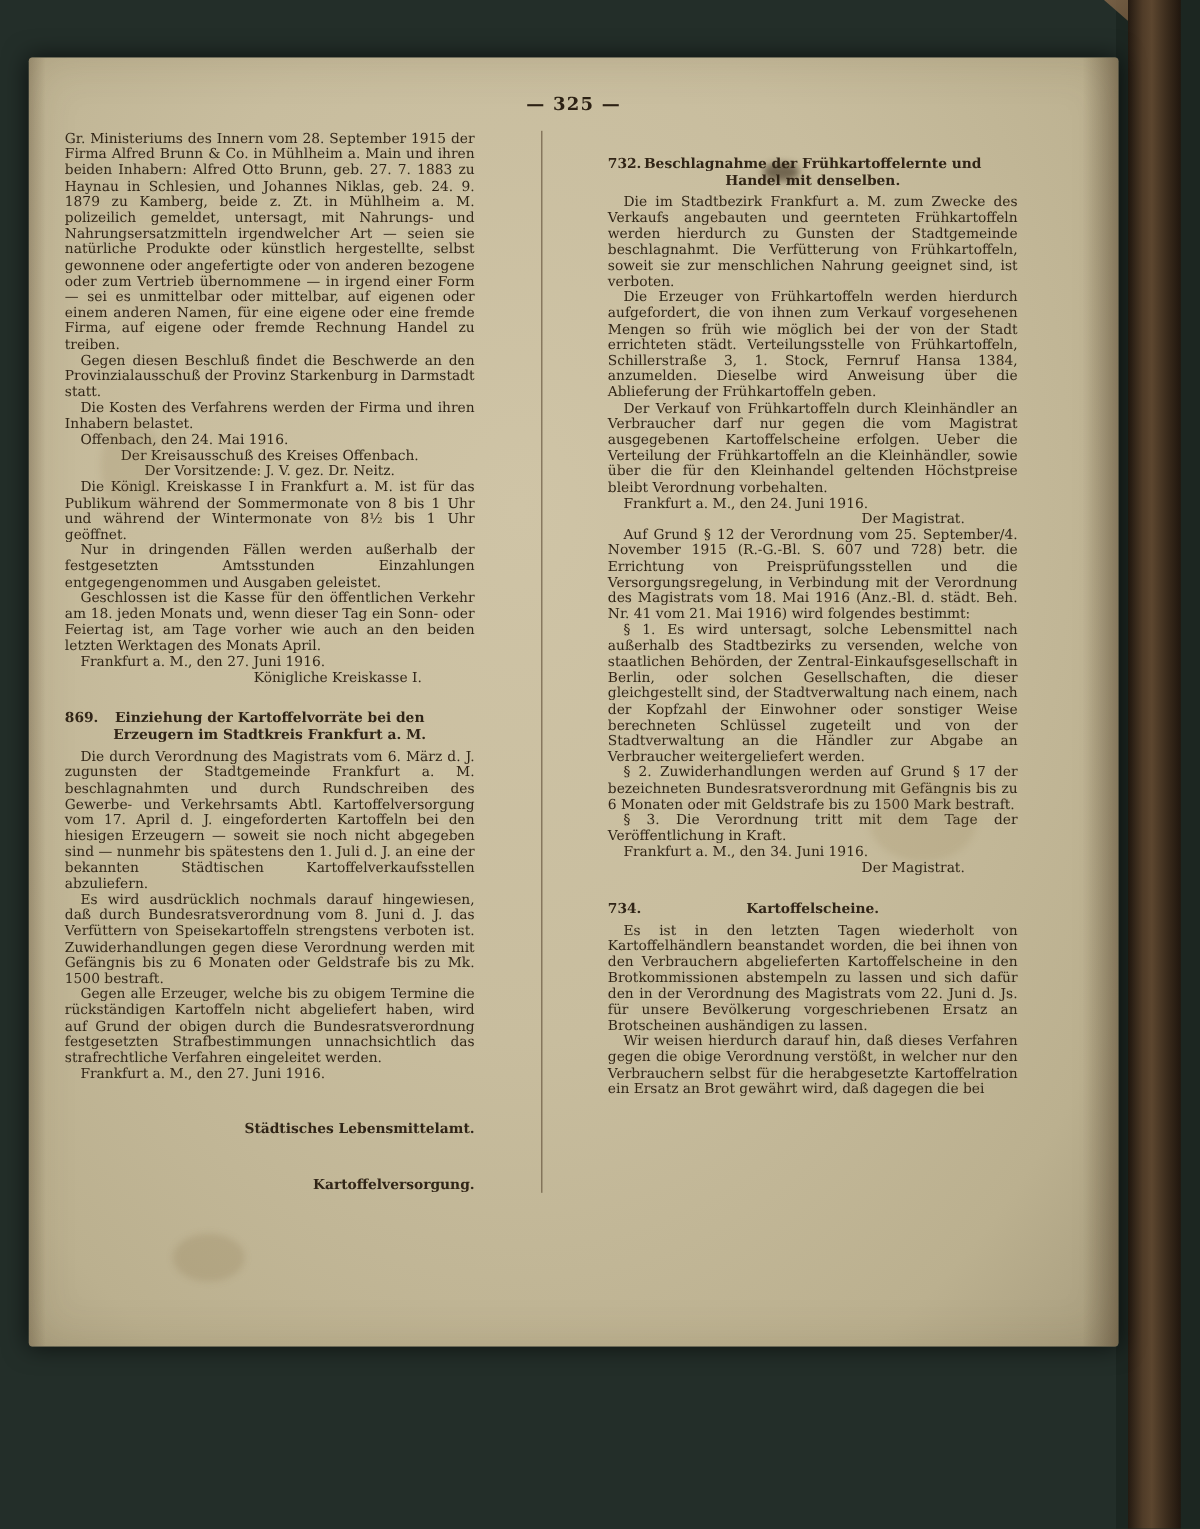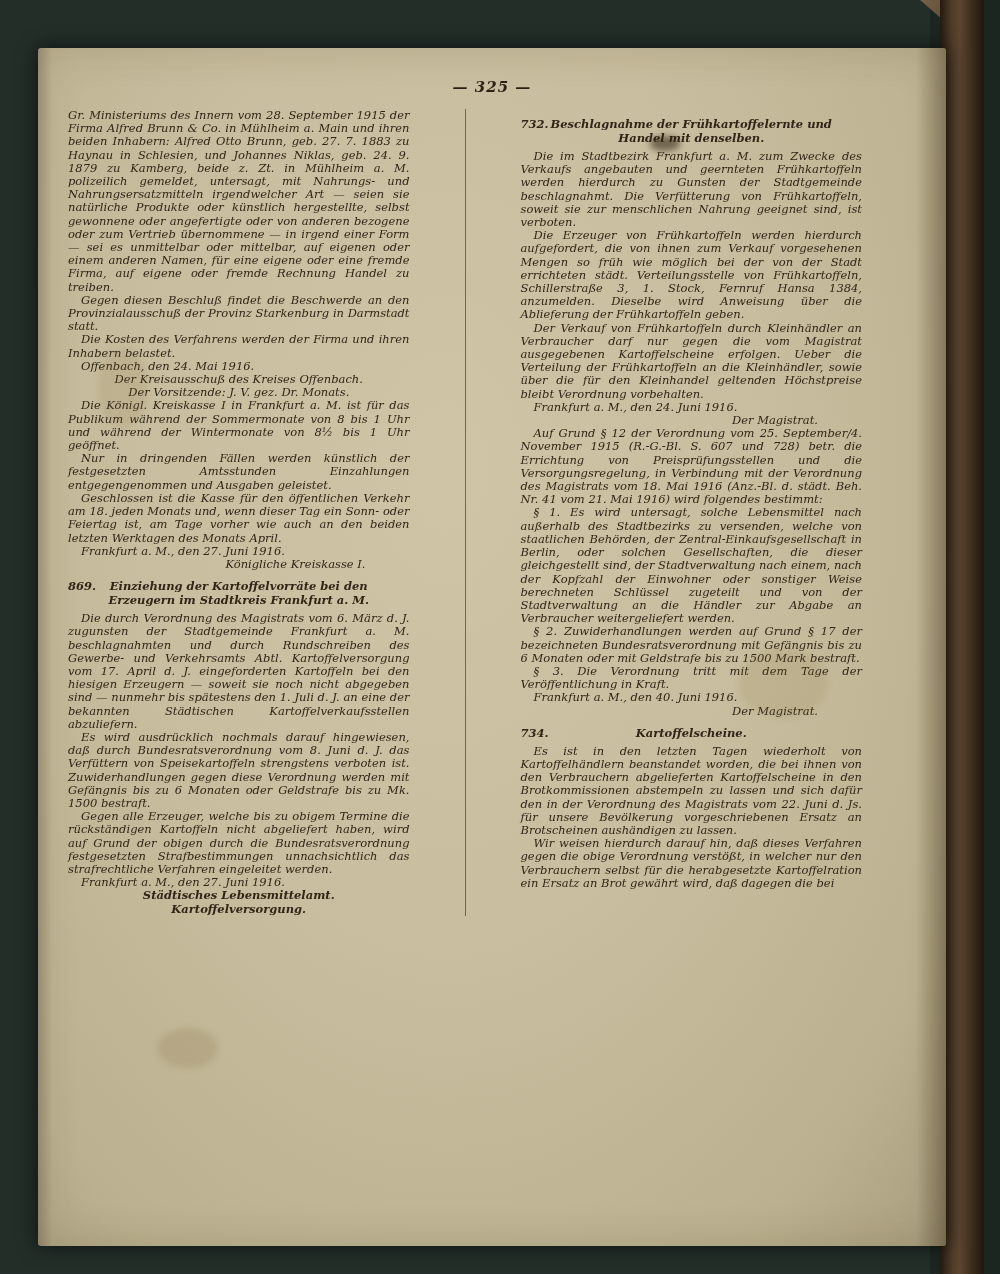--- a/index.html
+++ b/index.html
@@ -20,25 +20,24 @@
     position:absolute; top:0; right:16px; width:44px; height:100%;
     background:linear-gradient(90deg,#241a11 0%,#503c28 28%,#5c462f 45%,#3a2b1c 75%,#20160e 100%);
   }
   .corner-tear {
     position:absolute; top:0; right:34px; width:46px; height:40px;
     background:linear-gradient(135deg,#84684a,#5d4730);
     clip-path:polygon(0 0,100% 0,100% 100%);
     opacity:.85;
   }
   .page {
-    position:absolute; left:38px; top:48px; width:908px; height:1198px;
+    position:absolute; left:24px; top:48px; width:908px; height:1074px;
     background:radial-gradient(ellipse at 45% 35%, #cfc4a6 0%, #c8bd9e 45%, #bbb08f 82%, #a89d7e 100%);
     box-shadow:0 0 20px rgba(0,0,0,.65), inset 0 0 40px rgba(80,60,30,.18);
     border-radius:3px;
-    font-style:italic;
   }
   .page::after {
     content:""; position:absolute; top:0; right:0; width:30px; height:100%;
     background:linear-gradient(270deg, rgba(55,38,20,.38), rgba(55,38,20,0));
     border-radius:0 3px 3px 0;
     pointer-events:none;
   }
   .page::before {
     content:""; position:absolute; top:0; left:0; width:14px; height:100%;
     background:linear-gradient(90deg, rgba(55,38,20,.22), rgba(55,38,20,0));
@@ -62,27 +61,27 @@
     text-align:justify;
     hyphens:auto;
   }
   .column.left { padding-right:15px; }
   .column.right { padding-left:15px; }
   .divider { width:1px; background:#584732; opacity:.75; }
   .column p { margin:0; }
   .column p.p { text-indent:13px; }
   .column p.pn { text-indent:0; }
   .column p.center { text-align:center; text-indent:0; }
-  .column p.centerb { text-align:center; font-weight:bold; text-indent:0; }
+  .column p.centerb { text-align:right; font-weight:bold; text-indent:0;margin-top:33px; }
   .column p.right { text-align:right; padding-right:44px; text-indent:0; }
   .heading {
     position:relative;
     text-align:center;
     font-weight:bold;
-    margin:8px 0 5px;
+    margin:20px 0 5px;
     padding:0 26px;
     line-height:14px;
     text-indent:0;
   }
   .heading .heading-num { position:absolute; left:0; top:0; font-weight:bold; }
   .stain { position:absolute; border-radius:50%; filter:blur(3px); pointer-events:none; }
   .stain1 { left:612px; top:88px; width:30px; height:15px; background:rgba(42,30,14,.55); border-radius:45%; }
   .stain2 { left:120px; top:980px; width:60px; height:40px; background:rgba(120,95,50,.16); }
   .stain3 { left:700px; top:600px; width:90px; height:70px; background:rgba(130,105,60,.12); }
   .stain4 { left:60px; top:300px; width:50px; height:80px; background:rgba(125,100,55,.12); }
@@ -99,23 +98,23 @@
     <div class="page-number">
       <span>— 325 —</span>
     </div>
     <div class="content">
       <div class="column left">
           <p class="pn">Gr. Ministeriums des Innern vom 28. September 1915 der Firma Alfred Brunn &amp; Co. in Mühlheim a. Main und ihren beiden Inhabern: Alfred Otto Brunn, geb. 27. 7. 1883 zu Haynau in Schlesien, und Johannes Niklas, geb. 24. 9. 1879 zu Kamberg, beide z. Zt. in Mühlheim a. M. polizeilich gemeldet, untersagt, mit Nahrungs- und Nahrungsersatzmitteln irgendwelcher Art — seien sie natürliche Produkte oder künstlich hergestellte, selbst gewonnene oder angefertigte oder von anderen bezogene oder zum Vertrieb übernommene — in irgend einer Form — sei es unmittelbar oder mittelbar, auf eigenen oder einem anderen Namen, für eine eigene oder eine fremde Firma, auf eigene oder fremde Rechnung Handel zu treiben.</p>
           <p class="p">Gegen diesen Beschluß findet die Beschwerde an den Provinzialausschuß der Provinz Starkenburg in Darmstadt statt.</p>
           <p class="p">Die Kosten des Verfahrens werden der Firma und ihren Inhabern belastet.</p>
           <p class="p">Offenbach, den 24. Mai 1916.</p>
           <p class="center">Der Kreisausschuß des Kreises Offenbach.</p>
-          <p class="center">Der Vorsitzende: J. V. gez. Dr. Monats.</p>
+          <p class="center">Der Vorsitzende: J. V. gez. Dr. Neitz.</p>
           <p class="p">Die Königl. Kreiskasse I in Frankfurt a. M. ist für das Publikum während der Sommermonate von 8 bis 1 Uhr und während der Wintermonate von 8½ bis 1 Uhr geöffnet.</p>
-          <p class="p">Nur in dringenden Fällen werden künstlich der festgesetzten Amtsstunden Einzahlungen entgegengenommen und Ausgaben geleistet.</p>
+          <p class="p">Nur in dringenden Fällen werden außerhalb der festgesetzten Amtsstunden Einzahlungen entgegengenommen und Ausgaben geleistet.</p>
           <p class="p">Geschlossen ist die Kasse für den öffentlichen Verkehr am 18. jeden Monats und, wenn dieser Tag ein Sonn- oder Feiertag ist, am Tage vorher wie auch an den beiden letzten Werktagen des Monats April.</p>
           <p class="p">Frankfurt a. M., den 27. Juni 1916.</p>
           <p class="right">Königliche Kreiskasse I.</p>
           <div class="heading"><span class="heading-num">869.</span><span>Einziehung der Kartoffelvorräte bei den Erzeugern im Stadtkreis Frankfurt a. M.</span></div>
           <p class="p">Die durch Verordnung des Magistrats vom 6. März d. J. zugunsten der Stadtgemeinde Frankfurt a. M. beschlagnahmten und durch Rundschreiben des Gewerbe- und Verkehrsamts Abtl. Kartoffelversorgung vom 17. April d. J. eingeforderten Kartoffeln bei den hiesigen Erzeugern — soweit sie noch nicht abgegeben sind — nunmehr bis spätestens den 1. Juli d. J. an eine der bekannten Städtischen Kartoffelverkaufsstellen abzuliefern.</p>
           <p class="p">Es wird ausdrücklich nochmals darauf hingewiesen, daß durch Bundesratsverordnung vom 8. Juni d. J. das Verfüttern von Speisekartoffeln strengstens verboten ist. Zuwiderhandlungen gegen diese Verordnung werden mit Gefängnis bis zu 6 Monaten oder Geldstrafe bis zu Mk. 1500 bestraft.</p>
           <p class="p">Gegen alle Erzeuger, welche bis zu obigem Termine die rückständigen Kartoffeln nicht abgeliefert haben, wird auf Grund der obigen durch die Bundesratsverordnung festgesetzten Strafbestimmungen unnachsichtlich das strafrechtliche Verfahren eingeleitet werden.</p>
           <p class="p">Frankfurt a. M., den 27. Juni 1916.</p>
           <p class="centerb">Städtisches Lebensmittelamt.</p>
           <p class="centerb">Kartoffelversorgung.</p>
@@ -125,21 +124,21 @@
           <div class="heading"><span class="heading-num">732.</span><span>Beschlagnahme der Frühkartoffelernte und Handel mit denselben.</span></div>
           <p class="p">Die im Stadtbezirk Frankfurt a. M. zum Zwecke des Verkaufs angebauten und geernteten Frühkartoffeln werden hierdurch zu Gunsten der Stadtgemeinde beschlagnahmt. Die Verfütterung von Frühkartoffeln, soweit sie zur menschlichen Nahrung geeignet sind, ist verboten.</p>
           <p class="p">Die Erzeuger von Frühkartoffeln werden hierdurch aufgefordert, die von ihnen zum Verkauf vorgesehenen Mengen so früh wie möglich bei der von der Stadt errichteten städt. Verteilungsstelle von Frühkartoffeln, Schillerstraße 3, 1. Stock, Fernruf Hansa 1384, anzumelden. Dieselbe wird Anweisung über die Ablieferung der Frühkartoffeln geben.</p>
           <p class="p">Der Verkauf von Frühkartoffeln durch Kleinhändler an Verbraucher darf nur gegen die vom Magistrat ausgegebenen Kartoffelscheine erfolgen. Ueber die Verteilung der Frühkartoffeln an die Kleinhändler, sowie über die für den Kleinhandel geltenden Höchstpreise bleibt Verordnung vorbehalten.</p>
           <p class="p">Frankfurt a. M., den 24. Juni 1916.</p>
           <p class="right">Der Magistrat.</p>
           <p class="p">Auf Grund § 12 der Verordnung vom 25. September/4. November 1915 (R.-G.-Bl. S. 607 und 728) betr. die Errichtung von Preisprüfungsstellen und die Versorgungsregelung, in Verbindung mit der Verordnung des Magistrats vom 18. Mai 1916 (Anz.-Bl. d. städt. Beh. Nr. 41 vom 21. Mai 1916) wird folgendes bestimmt:</p>
           <p class="p">§ 1. Es wird untersagt, solche Lebensmittel nach außerhalb des Stadtbezirks zu versenden, welche von staatlichen Behörden, der Zentral-Einkaufsgesellschaft in Berlin, oder solchen Gesellschaften, die dieser gleichgestellt sind, der Stadtverwaltung nach einem, nach der Kopfzahl der Einwohner oder sonstiger Weise berechneten Schlüssel zugeteilt und von der Stadtverwaltung an die Händler zur Abgabe an Verbraucher weitergeliefert werden.</p>
           <p class="p">§ 2. Zuwiderhandlungen werden auf Grund § 17 der bezeichneten Bundesratsverordnung mit Gefängnis bis zu 6 Monaten oder mit Geldstrafe bis zu 1500 Mark bestraft.</p>
           <p class="p">§ 3. Die Verordnung tritt mit dem Tage der Veröffentlichung in Kraft.</p>
-          <p class="p">Frankfurt a. M., den 40. Juni 1916.</p>
+          <p class="p">Frankfurt a. M., den 34. Juni 1916.</p>
           <p class="right">Der Magistrat.</p>
           <div class="heading"><span class="heading-num">734.</span><span>Kartoffelscheine.</span></div>
           <p class="p">Es ist in den letzten Tagen wiederholt von Kartoffelhändlern beanstandet worden, die bei ihnen von den Verbrauchern abgelieferten Kartoffelscheine in den Brotkommissionen abstempeln zu lassen und sich dafür den in der Verordnung des Magistrats vom 22. Juni d. Js. für unsere Bevölkerung vorgeschriebenen Ersatz an Brotscheinen aushändigen zu lassen.</p>
           <p class="p">Wir weisen hierdurch darauf hin, daß dieses Verfahren gegen die obige Verordnung verstößt, in welcher nur den Verbrauchern selbst für die herabgesetzte Kartoffelration ein Ersatz an Brot gewährt wird, daß dagegen die bei</p>
         </div>
     </div>
     <div class="stain stain1"></div>
     <div class="stain stain2"></div>
     <div class="stain stain3"></div>
     <div class="stain stain4"></div>

